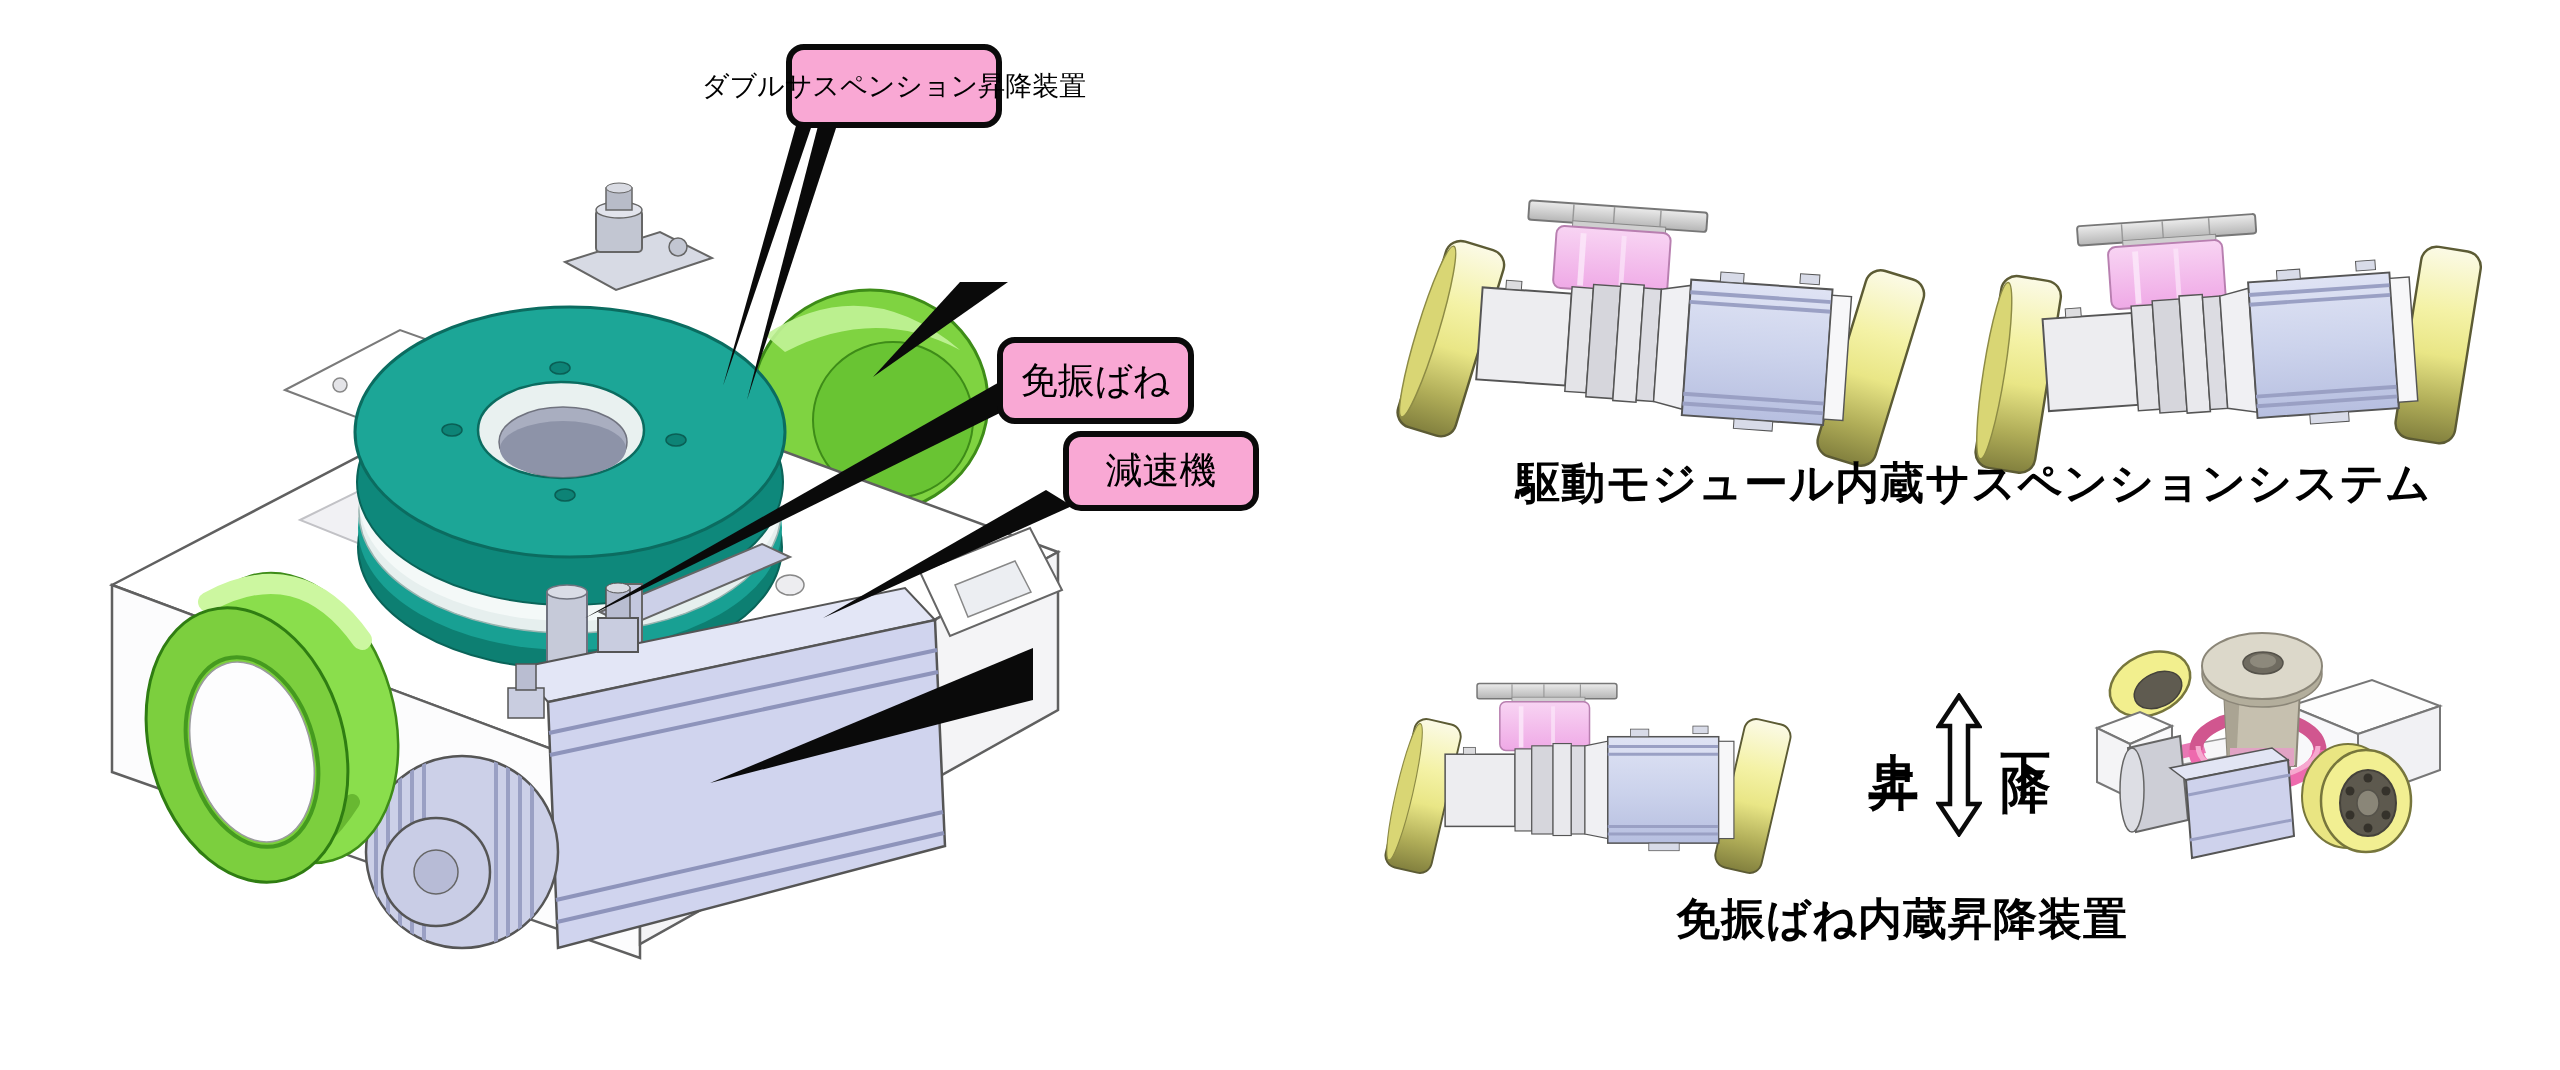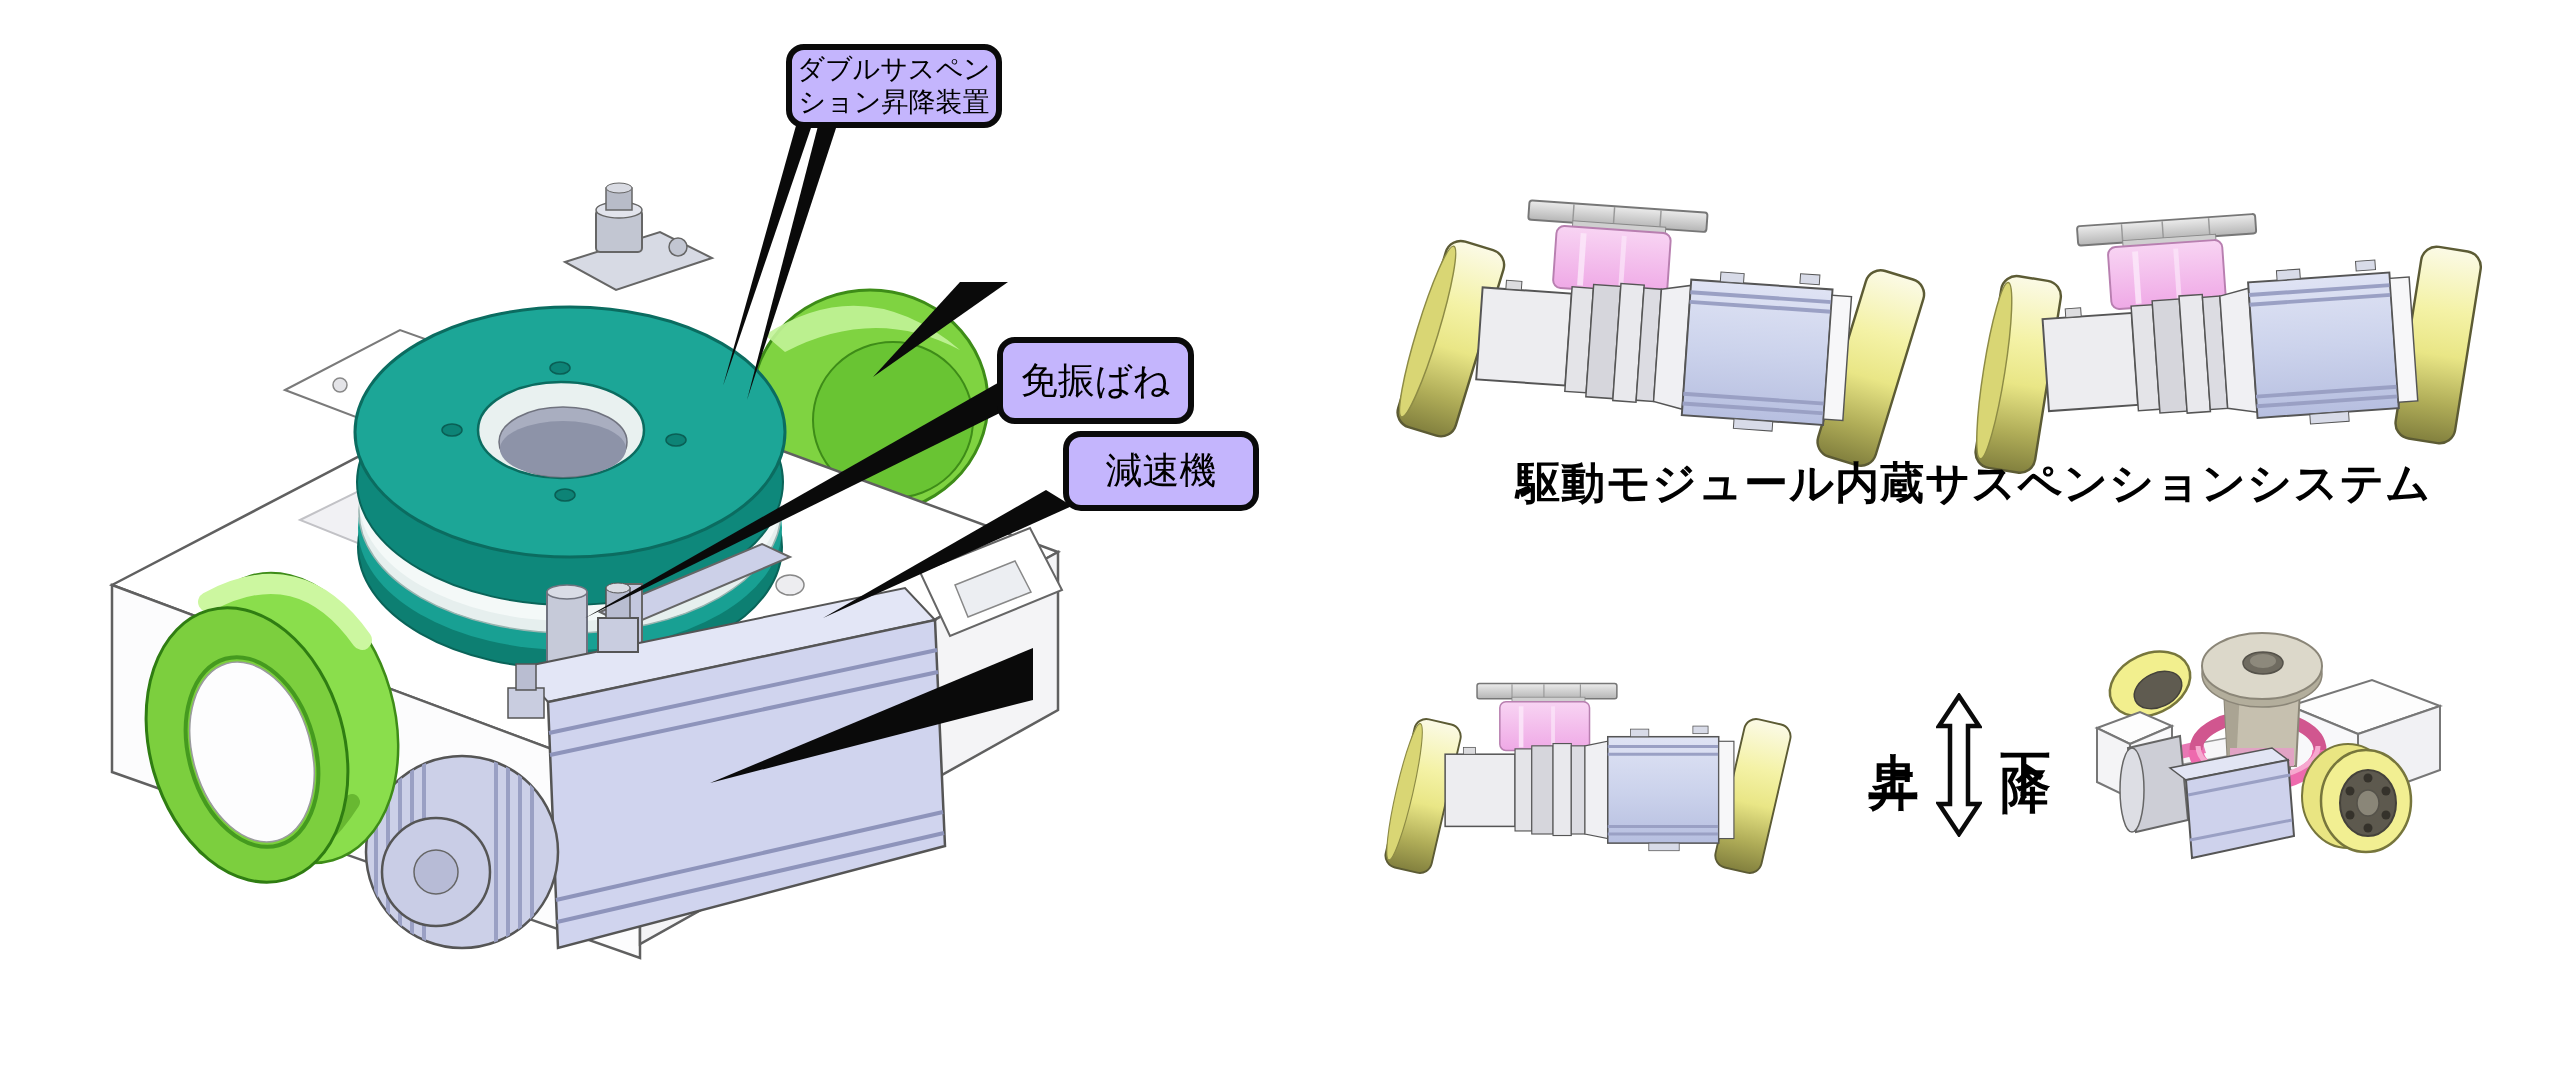--- a/index.html
+++ b/index.html
@@ -1,20 +1,20 @@
 <!DOCTYPE html>
 <html><head>
 <meta charset="utf-8">
 <style>
   html,body{margin:0;padding:0;background:#ffffff;}
   .page{position:relative;width:2560px;height:1070px;background:#ffffff;overflow:hidden;
         font-family:"Liberation Sans","DejaVu Sans",sans-serif;color:#000;}
   svg.art{position:absolute;left:0;top:0;width:2560px;height:1070px;}
-  .callout{position:absolute;box-sizing:border-box;background:#c4b5fd;border:6px solid #0a0a0a;
-           border-radius:18px;display:flex;flex-direction:column;align-items:center;justify-content:center;
+  .callout{position:absolute;box-sizing:border-box;background:#f9a8d4;border:6px solid #0a0a0a;
+           border-radius:18px;display:flex;align-items:center;justify-content:center;
            text-align:center;line-height:1.22;z-index:5;}
   .co-line{white-space:nowrap;}
   #co1{left:786px;top:44px;width:216px;height:84px;font-size:27px;}
   #co2{left:950px;top:211px;width:188px;height:78px;font-size:40px;}
   #co3{left:997px;top:337px;width:197px;height:87px;font-size:37px;}
   #co4{left:1040px;top:431px;width:196px;height:80px;font-size:37px;margin-left:23px;}
   #co5{left:1027px;top:636px;width:193px;height:84px;font-size:33px;}
   .caption{position:absolute;font-weight:700;font-size:44px;white-space:nowrap;z-index:5;letter-spacing:1px;}
   #cap-top{left:1516px;top:454px;}
   #cap-bottom{left:1676px;top:890px;}
@@ -249,20 +249,21 @@
     <div class="co-line">ション昇降装置</div>
   </div>
   <div class="callout" id="co3">
     <div class="co-line">免振ばね</div>
   </div>
   <div class="callout" id="co4">
     <div class="co-line">減速機</div>
   </div>
 
   <div class="caption" id="cap-top">駆動モジュール内蔵サスペンションシステム</div>
+  <div class="caption" id="cap-bottom">免振ばね内蔵昇降装置</div>
 
   <div class="vtext" id="up-label">上昇</div>
   <div class="arrow-wrap">
     <svg viewBox="0 0 46 144" width="46" height="144" xmlns="http://www.w3.org/2000/svg">
       <polygon points="23,3 43,33 32,33 32,111 43,111 23,141 3,111 14,111 14,33 3,33" fill="#ffffff" stroke="#0a0a0a" stroke-width="4.5" stroke-linejoin="miter"></polygon>
     </svg>
   </div>
   <div class="vtext" id="down-label">下降</div>
 
 </div>

